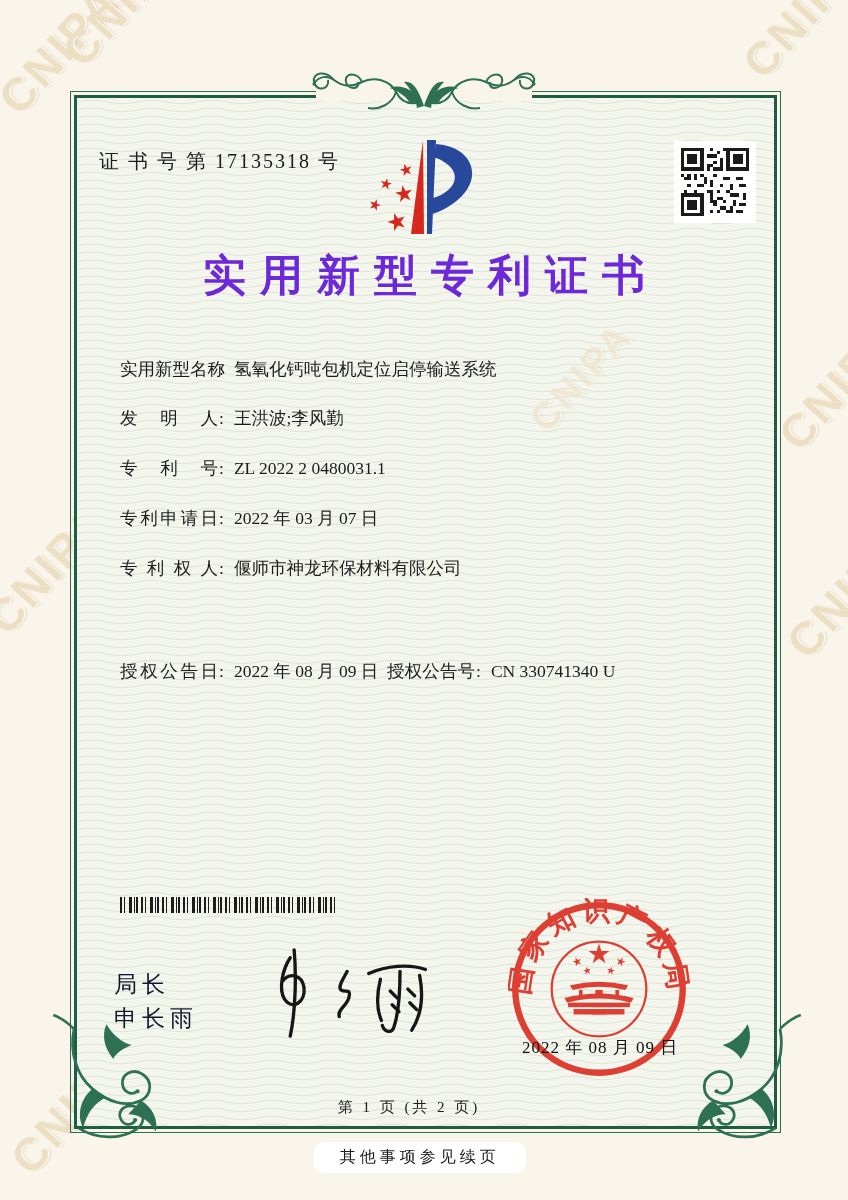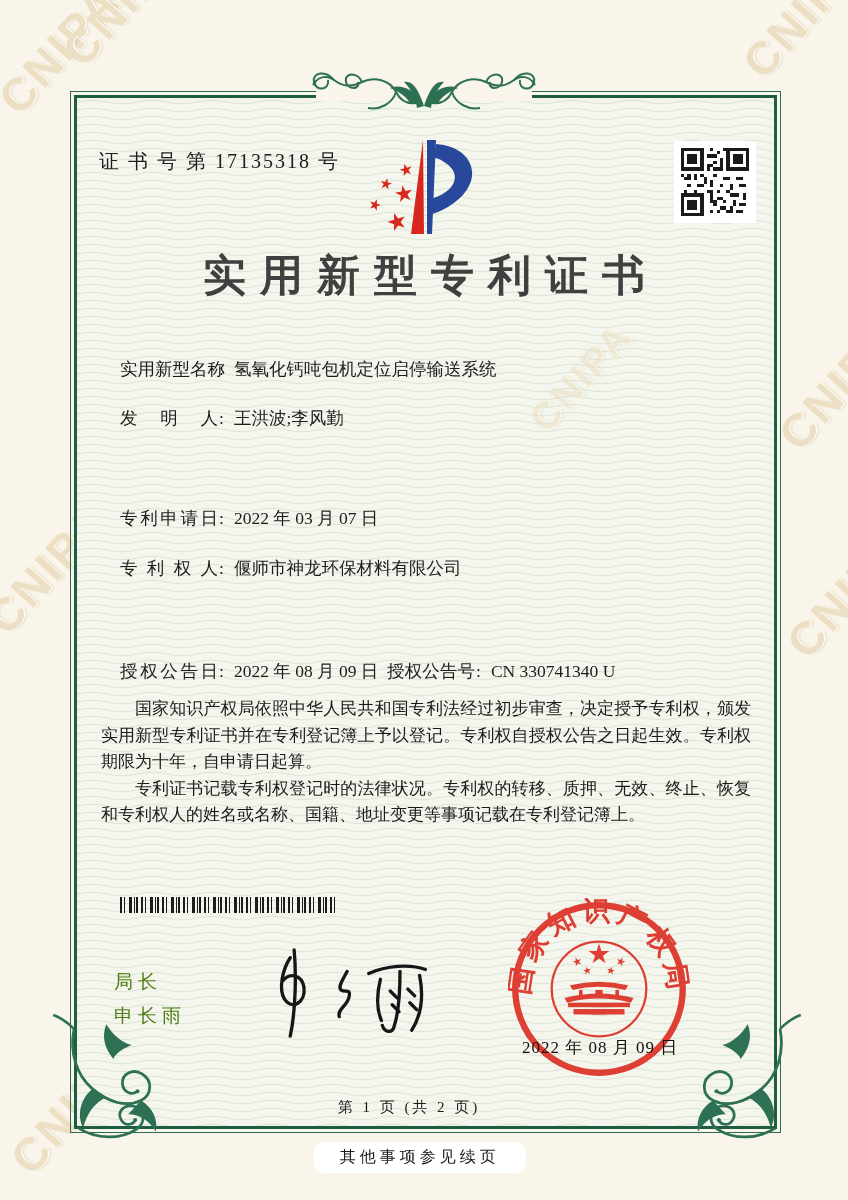--- a/index.html
+++ b/index.html
@@ -23,37 +23,37 @@
   .corner{position:absolute;width:150px;height:140px;z-index:4;}
   .corner.bl{left:44px;top:1012px;transform:scaleX(-1);}
   .corner.br{left:660px;top:1012px;}
   
   .content{position:absolute;left:0;top:0;width:100%;height:100%;z-index:5;}
   .cert-no{position:absolute;left:99px;top:148px;font-size:20px;letter-spacing:2px;}
   .logo{position:absolute;left:366px;top:134px;width:116px;height:108px;}
   .qr-pad{position:absolute;left:674px;top:141px;width:82px;height:82px;background:#fff;}
   .qr-pad svg{position:absolute;left:7px;top:7px;width:68px;height:68px;}
   .title{position:absolute;left:0;top:247px;width:100%;text-align:center;
-         font-size:43px;font-weight:bold;letter-spacing:14px;text-indent:14px;color:#404040;}
+         font-size:43px;font-weight:bold;letter-spacing:14px;text-indent:14px;color:#6d28d9;}
   .field-row{position:absolute;left:120px;font-size:17.5px;white-space:nowrap;}
   .flabel{display:inline-block;width:98px;text-align:justify;text-align-last:justify;}
   .fcolon{display:inline-block;margin-left:1px;}
   .fvalue{margin-left:10px;}
   .grant-group{position:absolute;left:267px;top:0;}
   .grant-group .flabel{width:88px;}
   .paras{position:absolute;left:101px;top:696px;width:650px;font-size:17px;
          line-height:26.5px;text-align:justify;color:#1a1a1a;}
   .paras p{margin:0;text-indent:2em;}
   .barcode{position:absolute;left:120px;top:897px;width:218px;height:16px;
      background:repeating-linear-gradient(90deg,
        #1c1c1c 0 2px,transparent 2px 4px,#1c1c1c 4px 5px,transparent 5px 9px,
        #1c1c1c 9px 12px,transparent 12px 14px,#1c1c1c 14px 15px,transparent 15px 16px,
        #1c1c1c 16px 18px,transparent 18px 21px);}
   .officer{position:absolute;left:114px;font-family:"Liberation Sans","DejaVu Sans",sans-serif;
-     font-size:19px;letter-spacing:5px;color:#4d7c0f;}
+     font-size:23px;letter-spacing:5px;color:#0f172a;}
   .officer.t{top:969px;} .officer.n{top:1003px;}
   .signature{position:absolute;left:253px;top:944px;width:196px;height:98px;}
   .seal{position:absolute;left:508px;top:898px;width:182px;height:182px;opacity:.93;}
   .seal-date{position:absolute;left:500px;top:1036px;width:200px;text-align:center;
      font-size:17px;letter-spacing:1px;color:#111;z-index:6;}
   .page-ind{position:absolute;left:4px;top:1098px;width:810px;text-align:center;
      font-size:15px;letter-spacing:3px;}
   .note{position:absolute;left:50%;top:1142px;transform:translateX(-52%);
      background:#fff;padding:5px 26px;font-size:16px;letter-spacing:4px;border-radius:10px;}
 </style>
@@ -159,37 +159,36 @@
     </div>
 
     <div class="title">实用新型专利证书</div>
 
     <div class="field-row" style="top:357px">
       <span class="flabel">实用新型名称</span><span class="fcolon">:</span><span class="fvalue">氢氧化钙吨包机定位启停输送系统</span>
     </div>
     <div class="field-row" style="top:406px">
       <span class="flabel">发明人</span><span class="fcolon">:</span><span class="fvalue">王洪波;李风勤</span>
     </div>
+    <div class="field-row" style="top:456px">
+      <span class="flabel">专利号</span><span class="fcolon">:</span><span class="fvalue">ZL 2022 2 0480031.1</span>
+    </div>
     <div class="field-row" style="top:506px">
       <span class="flabel">专利申请日</span><span class="fcolon">:</span><span class="fvalue">2022 年 03 月 07 日</span>
     </div>
     <div class="field-row" style="top:556px">
       <span class="flabel">专利权人</span><span class="fcolon">:</span><span class="fvalue">偃师市神龙环保材料有限公司</span>
     </div>
     <div class="field-row" style="top:659px">
       <span class="flabel">授权公告日</span><span class="fcolon">:</span><span class="fvalue">2022 年 08 月 09 日</span>
       <span class="grant-group">
         <span class="flabel">授权公告号</span><span class="fcolon">:</span><span class="fvalue">CN 330741340 U</span>
       </span>
     </div>
 
-    <div class="paras">
-      <p>国家知识产权局依照中华人民共和国专利法经过初步审查，决定授予专利权，颁发实用新型专利证书并在专利登记簿上予以登记。专利权自授权公告之日起生效。专利权期限为十年，自申请日起算。</p>
-      <p>专利证书记载专利权登记时的法律状况。专利权的转移、质押、无效、终止、恢复和专利权人的姓名或名称、国籍、地址变更等事项记载在专利登记簿上。</p>
-    </div>
 
     <div class="barcode"></div>
 
     <div class="officer t">局长</div>
     <div class="officer n">申长雨</div>
 
     <svg class="signature" viewBox="0 0 200 100">
       <g fill="none" stroke="#161616" stroke-width="3.4" stroke-linecap="round" stroke-linejoin="round">
         <path d="M38,14 C30,26 26,46 32,56 C40,68 54,60 52,44 C50,32 38,28 30,38"></path>
         <path d="M42,6 C44,28 44,66 38,94"></path>

